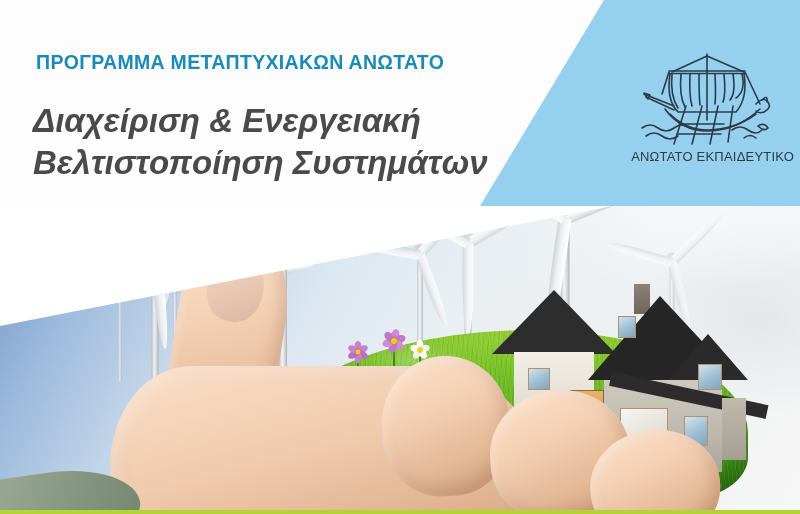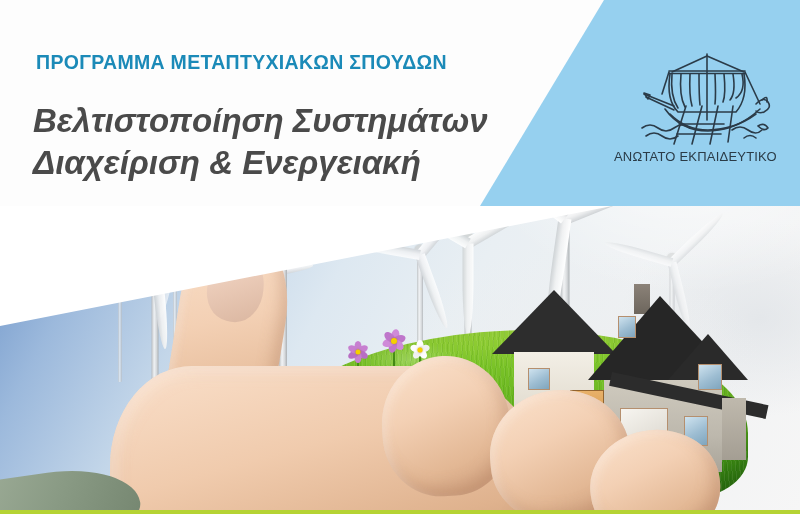--- a/index.html
+++ b/index.html
@@ -232,20 +232,21 @@
     white-space: nowrap;
   }
 
   
   .logo { position: absolute; left: 614px; top: 48px; width: 180px; height: 150px; }
   .logo-ship { position:absolute; left: 18px; top: 0; width: 150px; height: 100px; }
   .logo-text {
     position: absolute;
     left: 0; top: 100px;
     width: 180px;
+    text-align: right;
     color: #2a3b47;
     font-size: 13px;
     line-height: 1.42;
     letter-spacing: .2px;
   }
   .logo-text span { display:block; }
 
   
   .bottom-rule {
     position: absolute;
@@ -456,25 +457,25 @@
 
       <div class="sleeve"></div>
     </div>
   </div>
 
   <div class="wedge-white"></div>
 
   <div class="header">
     <div class="header-blue"></div>
 
-    <div class="headline">ΠΡΟΓΡΑΜΜΑ ΜΕΤΑΠΤΥΧΙΑΚΩΝ ΣΠΟΥΔΩΝ</div>
+    <div class="headline">ΠΡΟΓΡΑΜΜΑ ΜΕΤΑΠΤΥΧΙΑΚΩΝ ΑΝΩΤΑΤΟ</div>
 
     <div class="subtitle">
+      <div>Διαχείριση &amp; Ενεργειακή</div>
       <div>Βελτιστοποίηση Συστημάτων</div>
-      <div>Διαχείριση &amp; Ενεργειακή</div>
     </div>
 
     <div class="logo">
       <div class="logo-ship">
         <svg viewBox="0 0 150 100" width="150" height="100" aria-hidden="true">
           <g fill="none" stroke="#2b3b48" stroke-width="1.6" stroke-linecap="round" stroke-linejoin="round">
 
             <line x1="75" y1="6" x2="75" y2="72"></line>
 
             <line x1="37" y1="23" x2="113" y2="23"></line>

